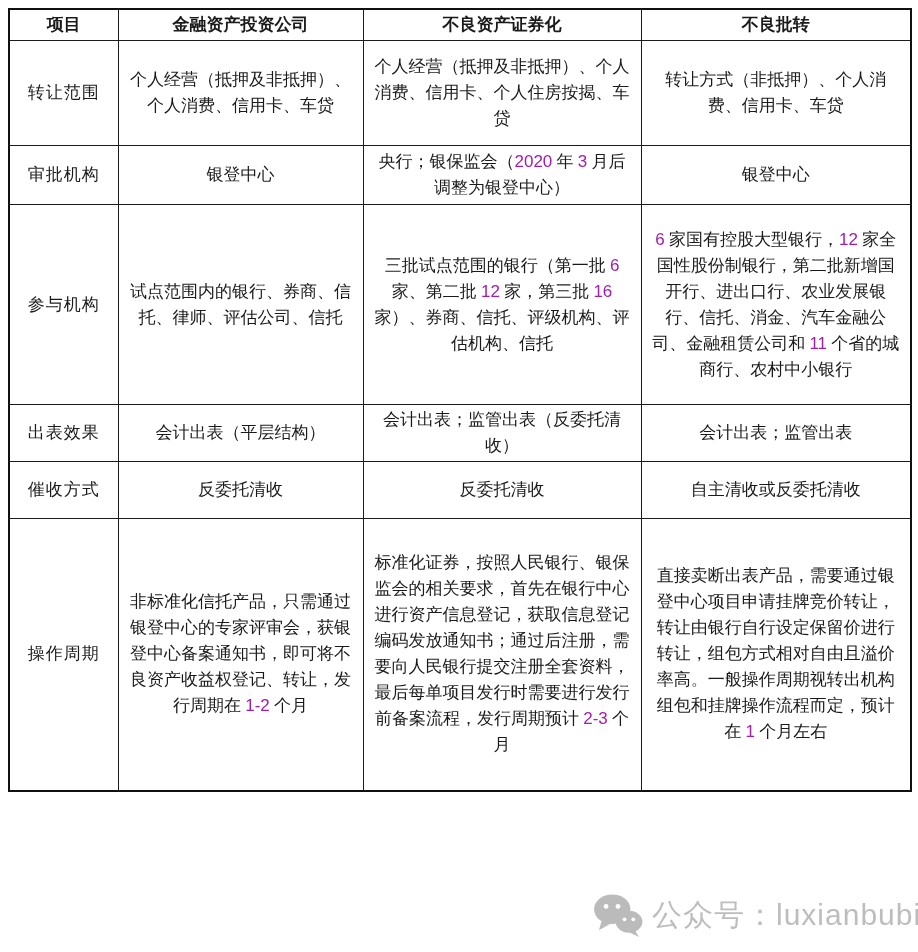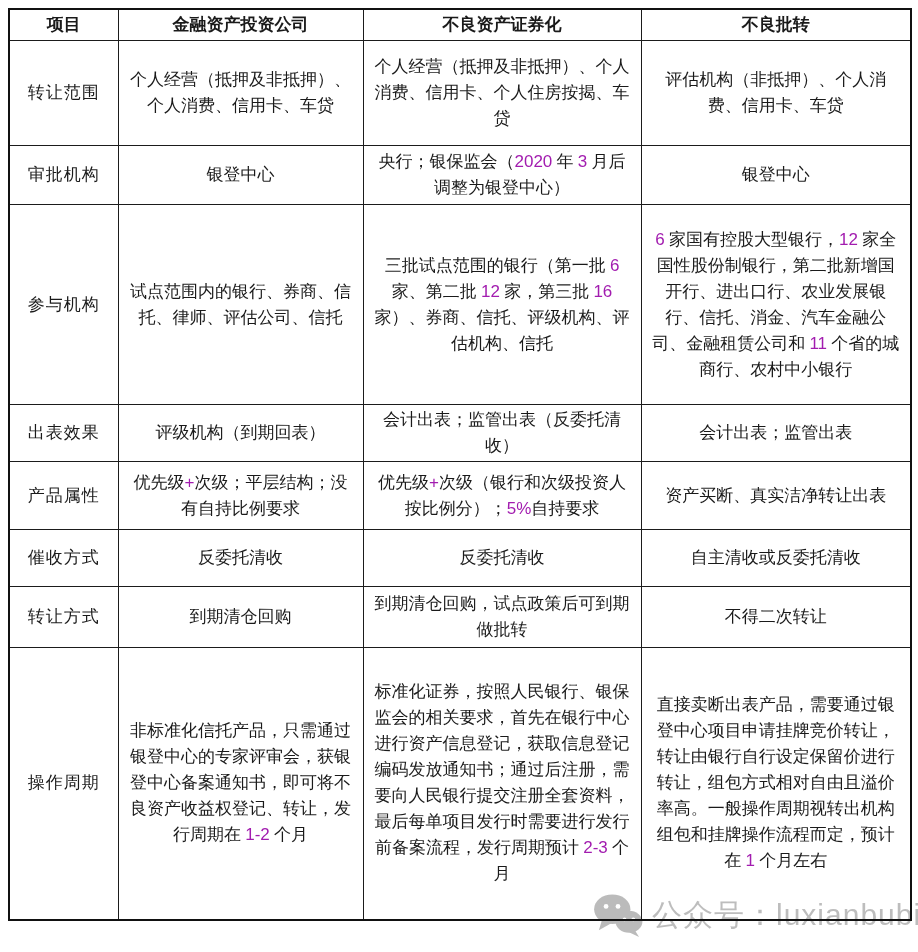--- a/index.html
+++ b/index.html
@@ -86,57 +86,45 @@
         <tr class="r0">
       <th class="hdr"><span class="cjk">项目</span></th>
       <th class="hdr"><span class="cjk">金融资产投资公司</span></th>
       <th class="hdr"><span class="cjk">不良资产证券化</span></th>
       <th class="hdr"><span class="cjk">不良批转</span></th>
     </tr>
     <tr class="r1">
       <td class="rowlabel"><span class="cjk">转让范围</span></td>
       <td><span class="cjk num">个人经营（抵押及非抵押）、个人消费、信用卡、车贷</span></td>
       <td><span class="cjk num">个人经营（抵押及非抵押）、个人消费、信用卡、个人住房按揭、车贷</span></td>
-      <td><span class="cjk num">评估机构（非抵押）、个人消费、信用卡、车贷</span></td>
+      <td><span class="cjk num">转让方式（非抵押）、个人消费、信用卡、车贷</span></td>
     </tr>
     <tr class="r2">
       <td class="rowlabel"><span class="cjk">审批机构</span></td>
       <td><span class="cjk num">银登中心</span></td>
       <td><span class="cjk num">央行；银保监会（<span class="latin">2020</span> 年 <span class="latin">3</span> 月后调整为银登中心）</span></td>
       <td><span class="cjk num">银登中心</span></td>
     </tr>
     <tr class="r3">
       <td class="rowlabel"><span class="cjk">参与机构</span></td>
       <td><span class="cjk num">试点范围内的银行、券商、信托、律师、评估公司、信托</span></td>
       <td><span class="cjk num">三批试点范围的银行（第一批 <span class="latin">6</span> 家、第二批 <span class="latin">12</span> 家，第三批 <span class="latin">16</span> 家）、券商、信托、评级机构、评估机构、信托</span></td>
       <td><span class="cjk num"><span class="latin">6</span> 家国有控股大型银行，<span class="latin">12</span> 家全国性股份制银行，第二批新增国开行、进出口行、农业发展银行、信托、消金、汽车金融公司、金融租赁公司和 <span class="latin">11</span> 个省的城商行、农村中小银行</span></td>
     </tr>
     <tr class="r5">
       <td class="rowlabel"><span class="cjk">出表效果</span></td>
-      <td><span class="cjk num">评级机构（到期回表）</span></td>
+      <td><span class="cjk num">会计出表（平层结构）</span></td>
       <td><span class="cjk num">会计出表；监管出表（反委托清收）</span></td>
       <td><span class="cjk num">会计出表；监管出表</span></td>
-    </tr>
-    <tr class="r6">
-      <td class="rowlabel"><span class="cjk">产品属性</span></td>
-      <td><span class="cjk num">优先级<span class="latin">+</span>次级；平层结构；没有自持比例要求</span></td>
-      <td><span class="cjk num">优先级<span class="latin">+</span>次级（银行和次级投资人按比例分）；<span class="latin">5%</span>自持要求</span></td>
-      <td><span class="cjk num">资产买断、真实洁净转让出表</span></td>
     </tr>
     <tr class="r7">
       <td class="rowlabel"><span class="cjk">催收方式</span></td>
       <td><span class="cjk num">反委托清收</span></td>
       <td><span class="cjk num">反委托清收</span></td>
       <td><span class="cjk num">自主清收或反委托清收</span></td>
-    </tr>
-    <tr class="r8">
-      <td class="rowlabel"><span class="cjk">转让方式</span></td>
-      <td><span class="cjk num">到期清仓回购</span></td>
-      <td><span class="cjk num">到期清仓回购，试点政策后可到期做批转</span></td>
-      <td><span class="cjk num">不得二次转让</span></td>
     </tr>
     <tr class="r9">
       <td class="rowlabel"><span class="cjk">操作周期</span></td>
       <td><span class="cjk num">非标准化信托产品，只需通过银登中心的专家评审会，获银登中心备案通知书，即可将不良资产收益权登记、转让，发行周期在 <span class="latin">1-2</span> 个月</span></td>
       <td><span class="cjk num">标准化证券，按照人民银行、银保监会的相关要求，首先在银行中心进行资产信息登记，获取信息登记编码发放通知书；通过后注册，需要向人民银行提交注册全套资料，最后每单项目发行时需要进行发行前备案流程，发行周期预计 <span class="latin">2-3</span> 个月</span></td>
       <td><span class="cjk num">直接卖断出表产品，需要通过银登中心项目申请挂牌竞价转让，转让由银行自行设定保留价进行转让，组包方式相对自由且溢价率高。一般操作周期视转出机构组包和挂牌操作流程而定，预计在 <span class="latin">1</span> 个月左右</span></td>
     </tr>
   </tbody>
     </table>
 

